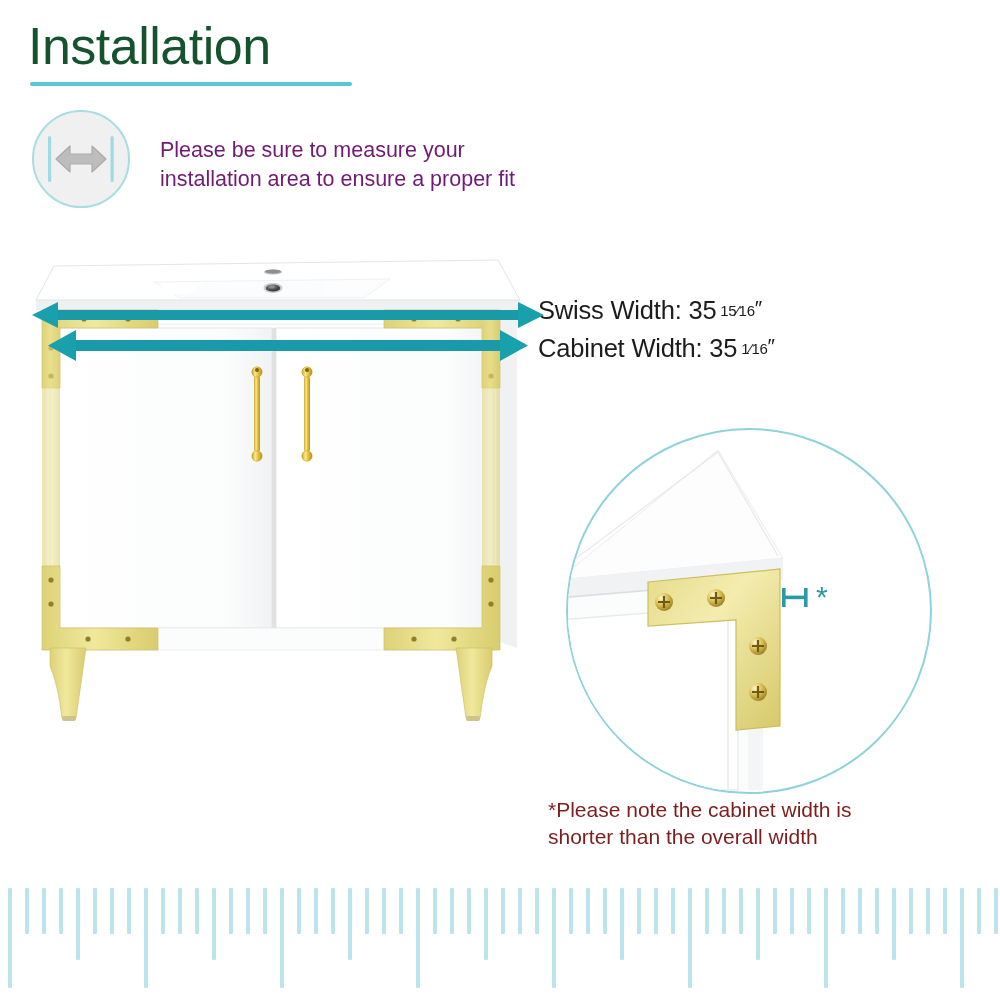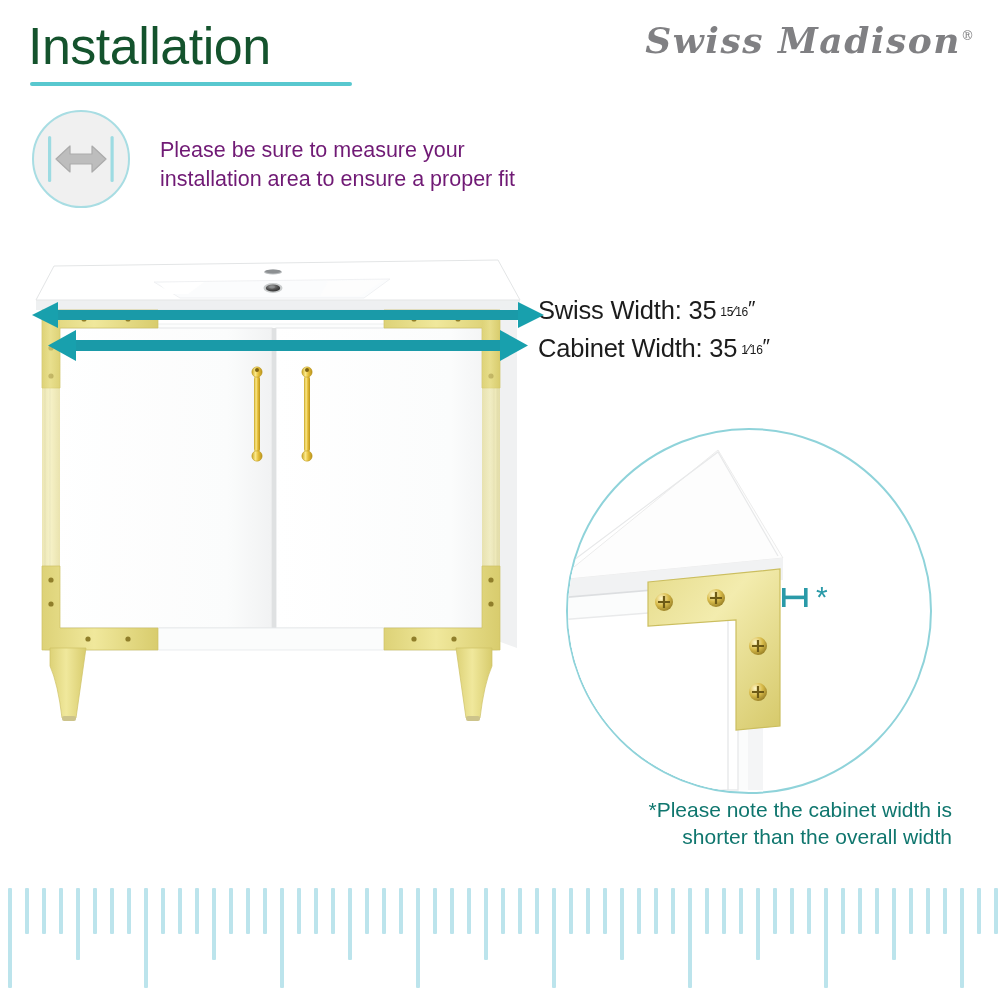--- a/index.html
+++ b/index.html
@@ -86,61 +86,60 @@
     letter-spacing: -0.2px;
   }
   #sink-width-label { top: 296px; }
   #cabinet-width-label { top: 334px; }
   .frac {
     font-size: 15px;
     vertical-align: 3px;
     letter-spacing: -0.3px;
   }
   .frac sup, .frac sub {
-    font-size: 12px;
+    font-size: 15px;
     vertical-align: baseline;
   }
   .inch-mark { font-size: 21px; vertical-align: 4px; }
 
   
   #detail-circle {
     left: 566px; top: 428px;
     width: 366px; height: 366px;
     border-radius: 50%;
     border: 2px solid #8fd3da;
     box-sizing: border-box;
     overflow: hidden;
     background: #ffffff;
   }
   #detail-note {
     left: 548px; top: 796px;
     width: 404px;
-    text-align: right;
+    text-align: left;
     font-size: 21px;
-    color: #0f766e;
+    color: #7f1d1d;
     line-height: 1.3;
     white-space: pre-line;
   }
 
   
   #ruler { left: 0; top: 884px; width: 1000px; height: 116px; }
   .tick { position: absolute; background: #bce4ec; width: 4px; border-radius: 1px; }
 
   
   #vanity { left: 28px; top: 248px; width: 520px; height: 490px; }
   #arrows-layer { left: 28px; top: 248px; width: 520px; height: 490px; pointer-events: none; }
 </style>
 </head>
 <body>
 
 <div class="abs" id="page-title">Installation</div>
 <div class="abs" id="title-underline"></div>
 
 <div class="abs" id="brand-logo">
-  <div id="brand-name"><span>Swiss Madison</span><span id="brand-reg">®</span></div>
 </div>
 
 <div class="abs" id="measure-icon">
   <svg width="94" height="94" viewBox="0 0 94 94">
     <rect x="14" y="24" width="3.2" height="46" rx="1.6" fill="#9ddbe2"></rect>
     <rect x="76.5" y="24" width="3.2" height="46" rx="1.6" fill="#9ddbe2"></rect>
     <path d="M22 47 L36 34 L36 42 L58 42 L58 34 L72 47 L58 60 L58 52 L36 52 L36 60 Z" fill="#bdbdbd" stroke="#ababab" stroke-width="1.2" stroke-linejoin="round"></path>
   </svg>
 </div>
 <div class="abs" id="measure-note">Please be sure to measure your

